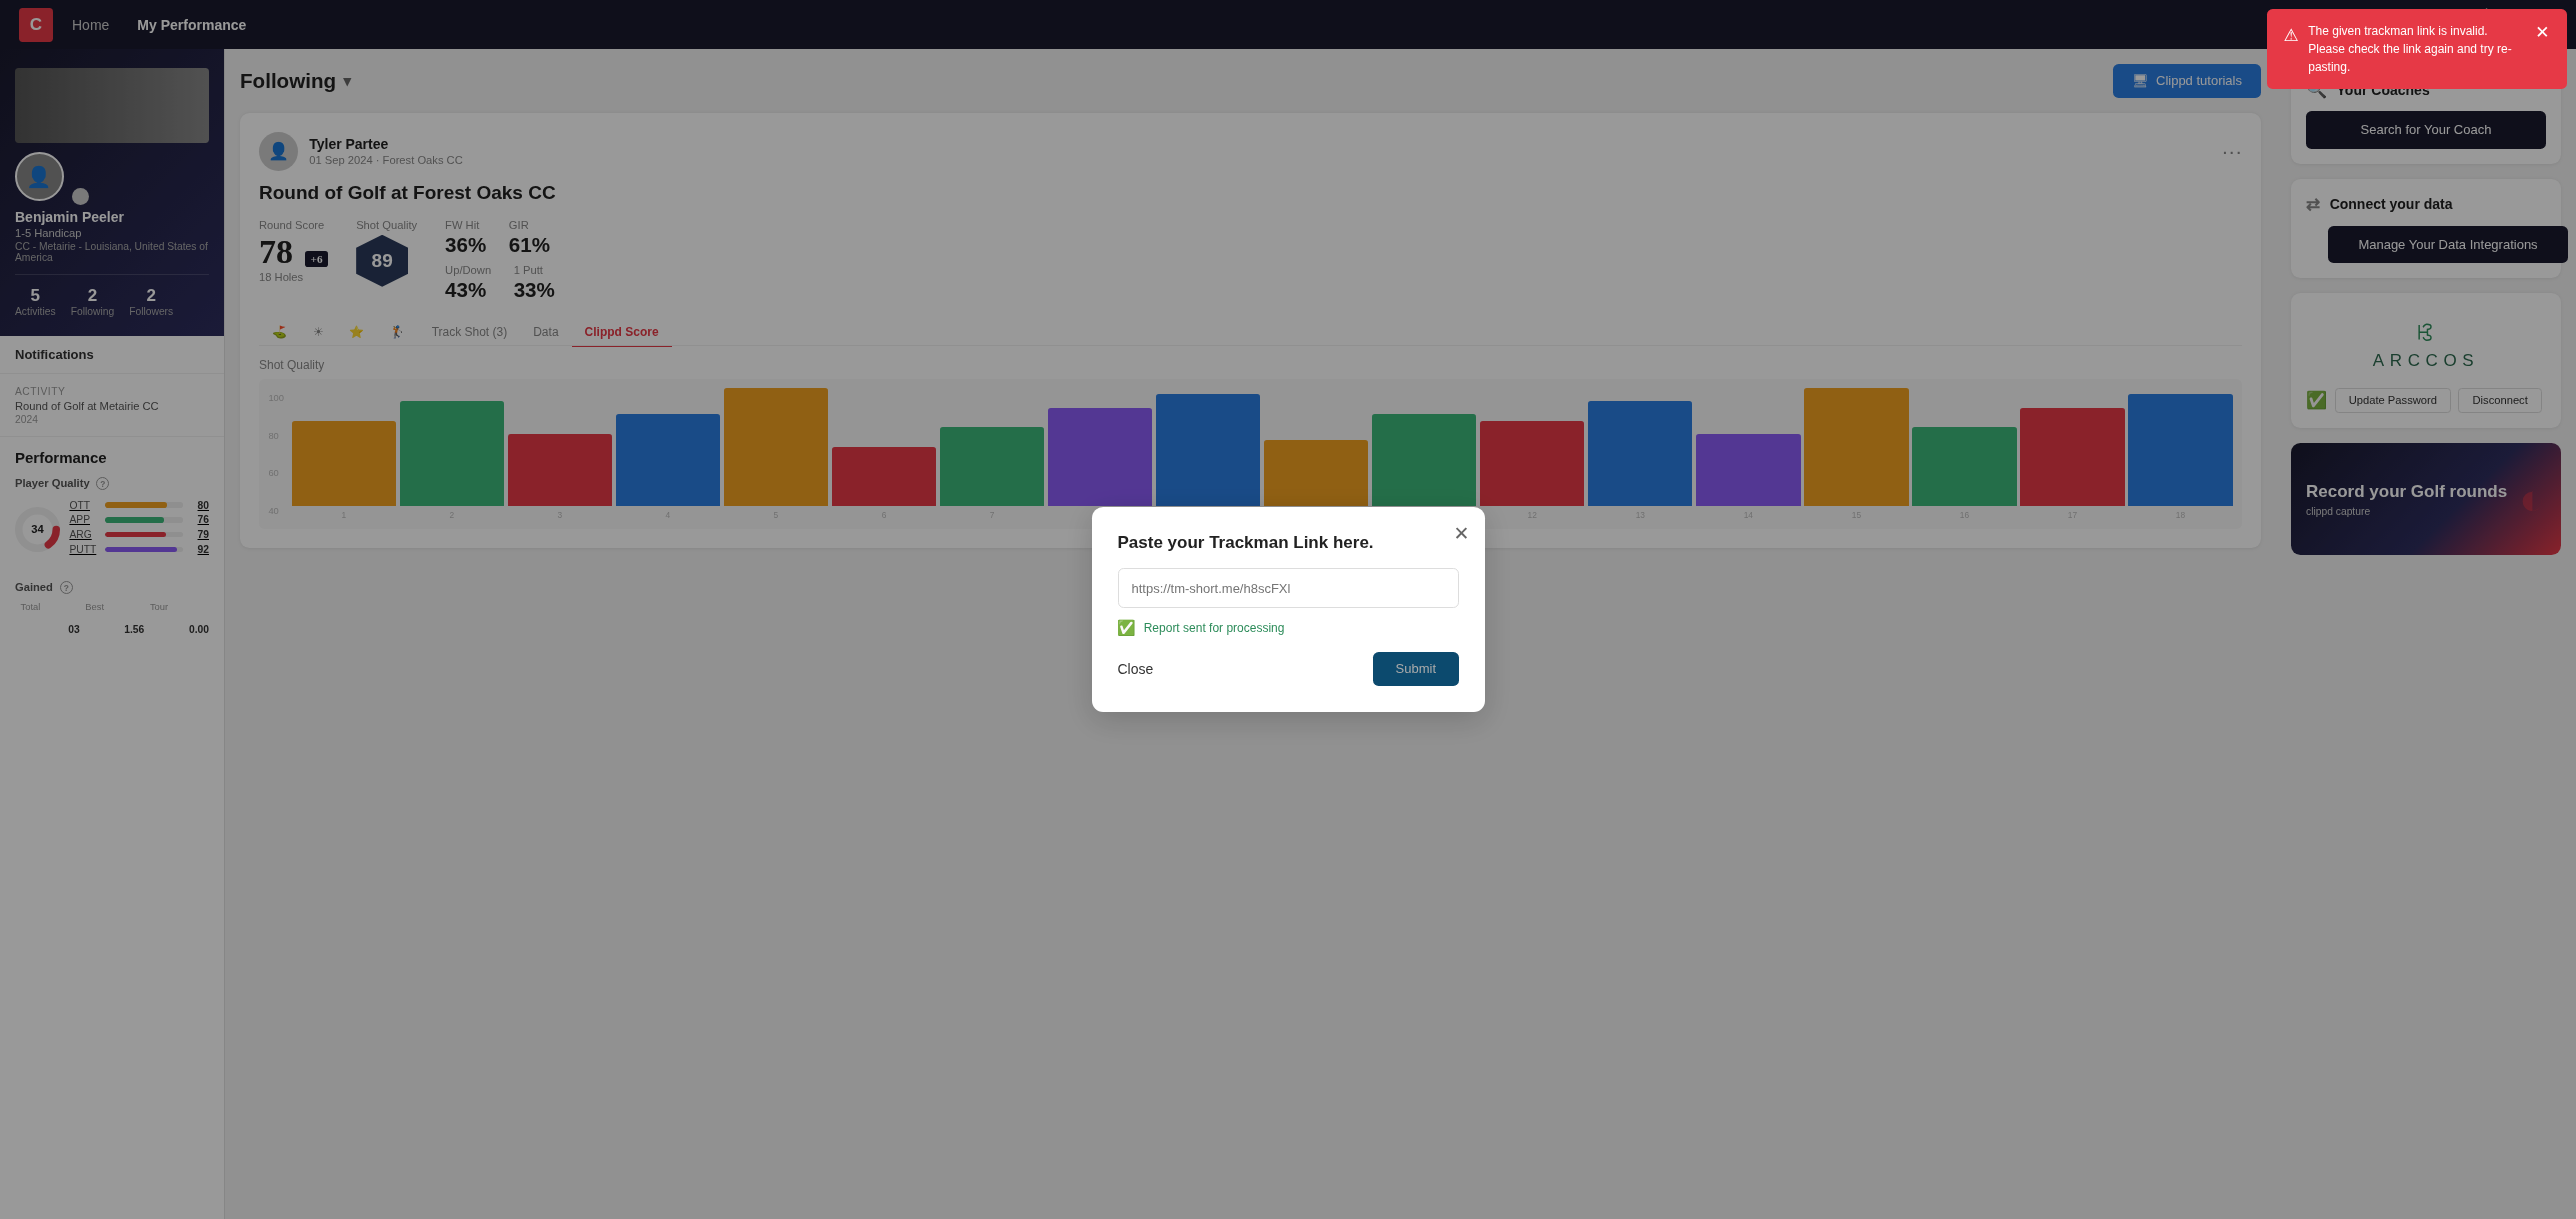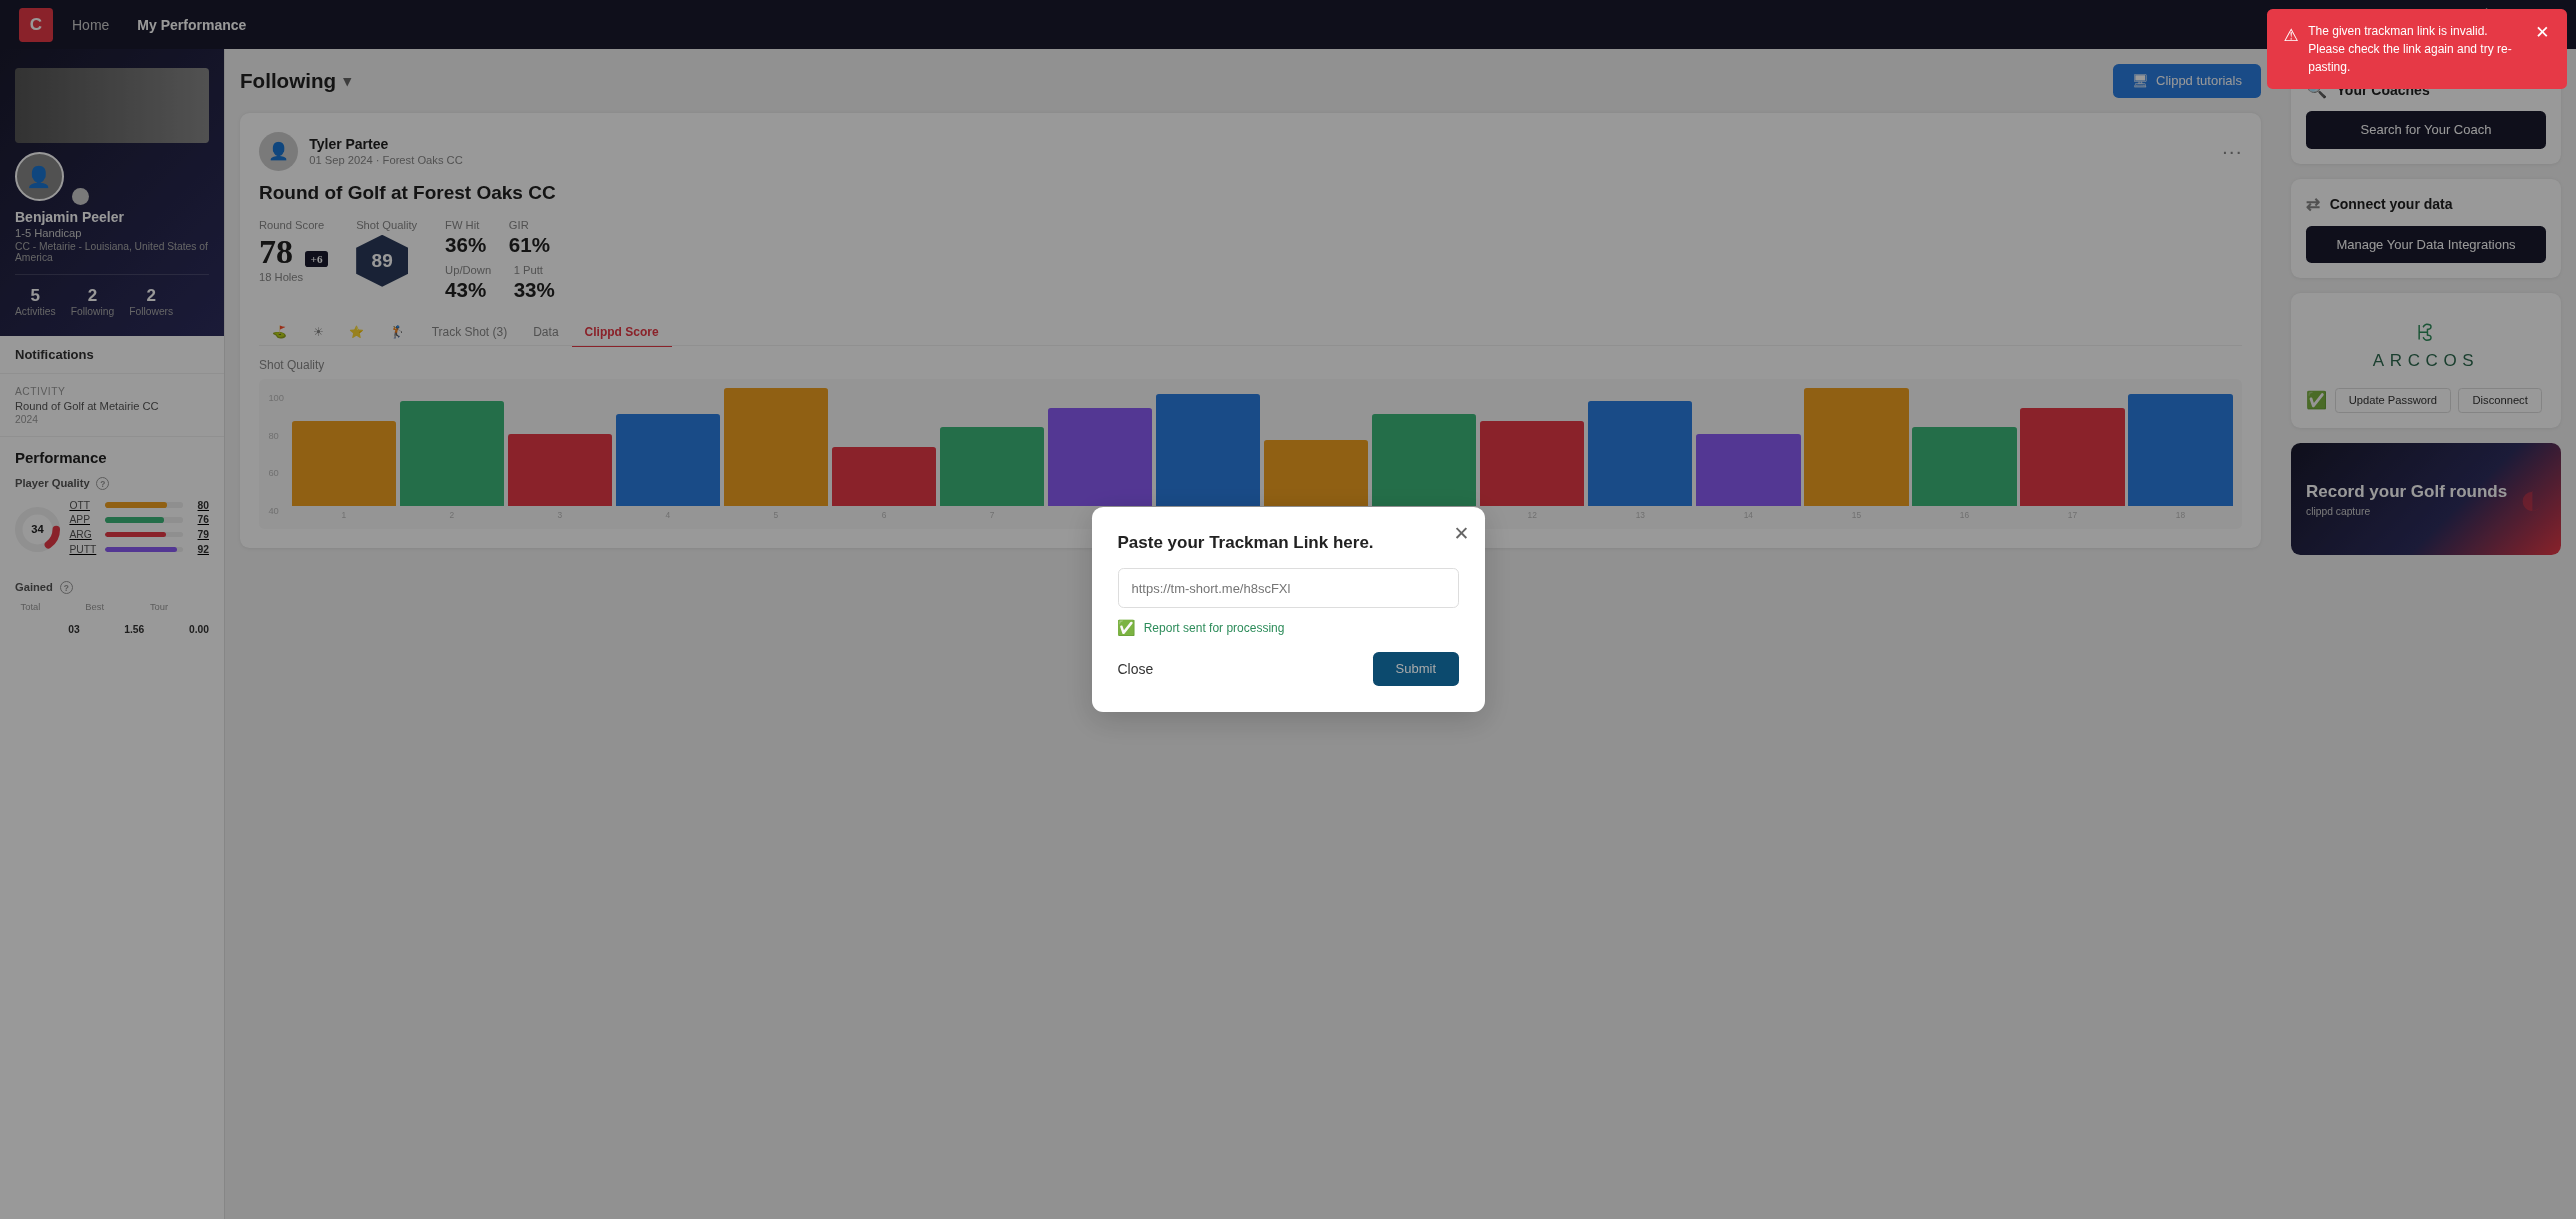--- a/index.html
+++ b/index.html
@@ -218,21 +218,21 @@
       display: flex; align-items: center; gap: 9.4px;
       font-size: 14px; font-weight: 700; color: #222; margin-bottom: 11.2px;
     }
     .rs-card-icon { color: #888; font-size: 17px; }
     .rs-search-btn {
       width: 100%; background: #1a1a2e; color: #fff; border: none;
       padding: 11.2px; border-radius: 5.6px; cursor: pointer; font-size: 13px; font-weight: 500;
     }
     .rs-manage-btn {
       width: 100%; background: #1a1a2e; color: #fff; border: none;
-      padding: 11.2px; border-radius: 5.6px; cursor: pointer; font-size: 13px; font-weight: 500;
+      padding: 11.2px; border-radius: 5.6px; cursor: pointer; font-size: 13px; font-weight: 500; margin-left: 22px;
     }
     .arccos-actions {
       display: flex; gap: 7.5px; align-items: center; margin-top: 9.4px;
     }
     .arccos-connected { color: #2d8c5a; font-size: 17px; }
     .arccos-btn {
       border: 0.9px solid #ddd; background: #fff; padding: 5.6px 13px;
       border-radius: 3.7px; cursor: pointer; font-size: 11.2px; color: #333;
     }
 

